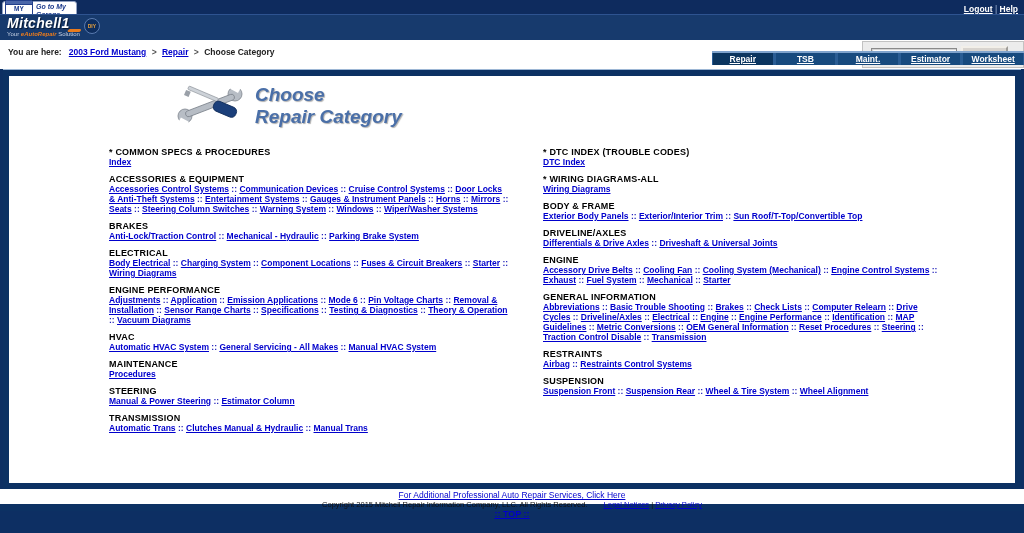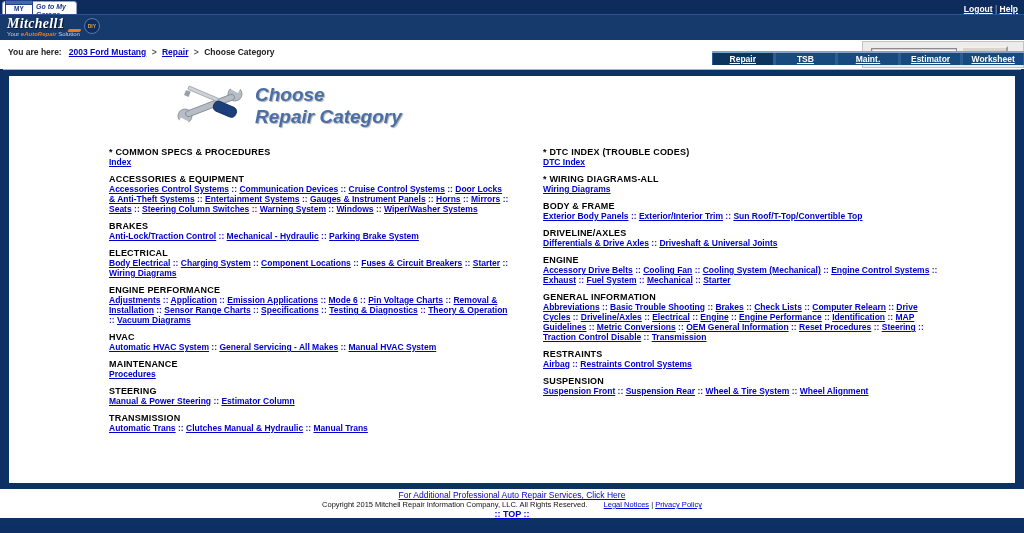--- a/index.html
+++ b/index.html
@@ -28,21 +28,21 @@
   .garage-label { color:#1b3a8c; font-weight:bold; font-style:italic; font-size:7px; line-height:8px; width:36px; }
   .util-right { text-align:right; padding-top:3px; }
   .util-links { font-size:8.5px; font-weight:bold; color:#fff; }
   .util-links a { color:#fff; text-decoration:underline; }
   .util-links .pipe { font-weight:normal; color:#9fb3d4; }
   .version { font-size:7px; color:#c9d4e8; margin-top:1px; }
 
   
   #logobar { height:26px; background:#173a6d; border-top:1px solid #2e5390; position:relative; }
   .logo-wrap { position:absolute; left:7px; top:1px; display:flex; align-items:flex-start; gap:4px; }
-  .brand { color:#fff; font-weight:bold; font-style:italic; font-size:14px; line-height:15px; position:relative; text-shadow:1px 1px 1px #05142e; letter-spacing:0.3px;font-family:Liberation Serif, serif; }
+  .brand { color:#fff; font-weight:bold; font-style:italic; font-size:14px; line-height:15px; position:relative; text-shadow:1px 1px 1px #05142e; letter-spacing:0.3px; }
   .brand::after { content:""; position:absolute; right:-1px; bottom:0px; width:13px; height:2.5px; background:#e87b1e; border-radius:2px; transform:skewX(-25deg); }
   .tagline { font-size:6px; color:#c6d1e4; line-height:7px; }
   .tag-em { color:#e87b1e; font-weight:bold; font-style:italic; }
   .diy-badge {
     width:16px; height:16px; border-radius:50%;
     background:#0d2d5e; border:1px solid #5a7bb0;
     color:#e8a13c; font-size:5px; font-weight:bold;
     display:flex; align-items:center; justify-content:center; margin-top:2px;
   }
 
@@ -87,21 +87,21 @@
 
   #columns { display:flex; margin:13px 0 0 100px; gap:34px; }
   .col { width:400px; }
   .section { margin-bottom:7px; }
   .sec-heading { font-size:9px; line-height:10px; font-weight:bold; color:#000; letter-spacing:0.2px; }
   .sec-links { font-size:8.5px; line-height:10px; font-weight:bold; }
   .sec-links a.cat { color:#0000cc; text-decoration:underline; }
   .sec-links .sep { color:#2222bb; }
 
   
-  #footerband { height:29px; background:#fff; text-align:center; padding-top:1px; }
+  #footerband { height:15px; background:#fff; text-align:center; padding-top:1px; }
   .promo { font-size:8.5px; line-height:10px; }
   .promo a { color:#0000cc; text-decoration:underline; }
   .copyline { font-size:7.5px; line-height:9px; color:#111; }
   .copyline a { color:#0000cc; text-decoration:underline; }
   .copyline .gap { display:inline-block; width:14px; }
   .topline { font-size:9px; line-height:10px; font-weight:bold; }
   .topline a { color:#0000cc; text-decoration:underline; }
   #bottombar { height:7px; background:#0c3163; }
 </style>
 </head>

